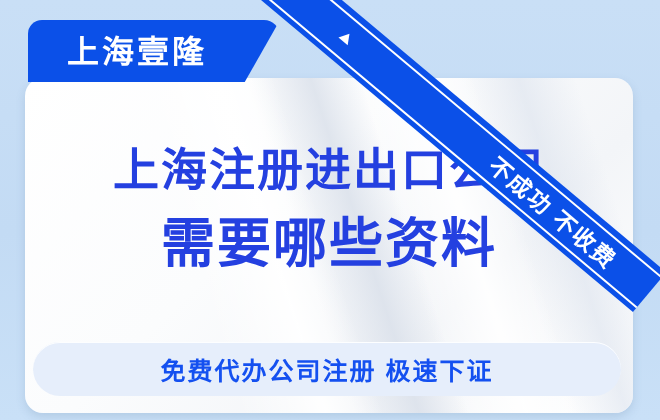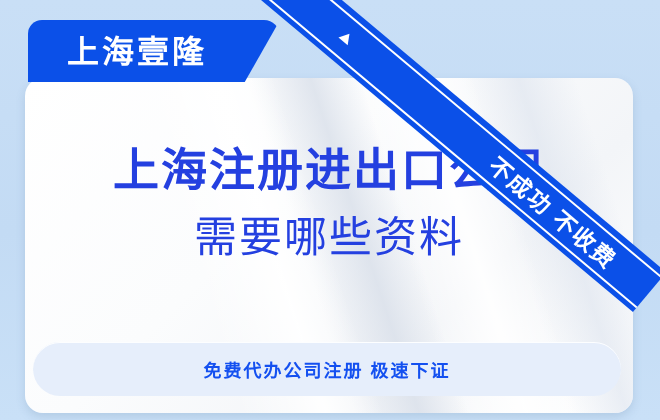--- a/index.html
+++ b/index.html
@@ -134,22 +134,22 @@
     color: #2440e0;
     font-size: 46px;
     font-weight: bold;
     letter-spacing: 2px;
     line-height: 1.08;
     white-space: nowrap;
   }
   .headline-line2 {
     margin-top: 18px;
     color: #2440e0;
-    font-size: 43px;
-    font-weight: normal;
+    font-size: 54px;
+    font-weight: bold;
     letter-spacing: 2px;
     line-height: 1.08;
     white-space: nowrap;
   }
 
   
   .pill {
     position: absolute;
     left: 8px;
     top: 264px;
@@ -157,21 +157,21 @@
     height: 54px;
     border-radius: 27px;
     background: #e6eefb;
     display: flex;
     align-items: center;
     justify-content: center;
     box-shadow: inset 0 1px 0 rgba(255,255,255,0.9);
   }
   .pill-text {
     color: #1450f0;
-    font-size: 18px;
+    font-size: 25px;
     font-weight: bold;
     letter-spacing: 2px;
     white-space: nowrap;
   }
 </style>
 </head>
 <body>
 
 <div class="banner">
 

